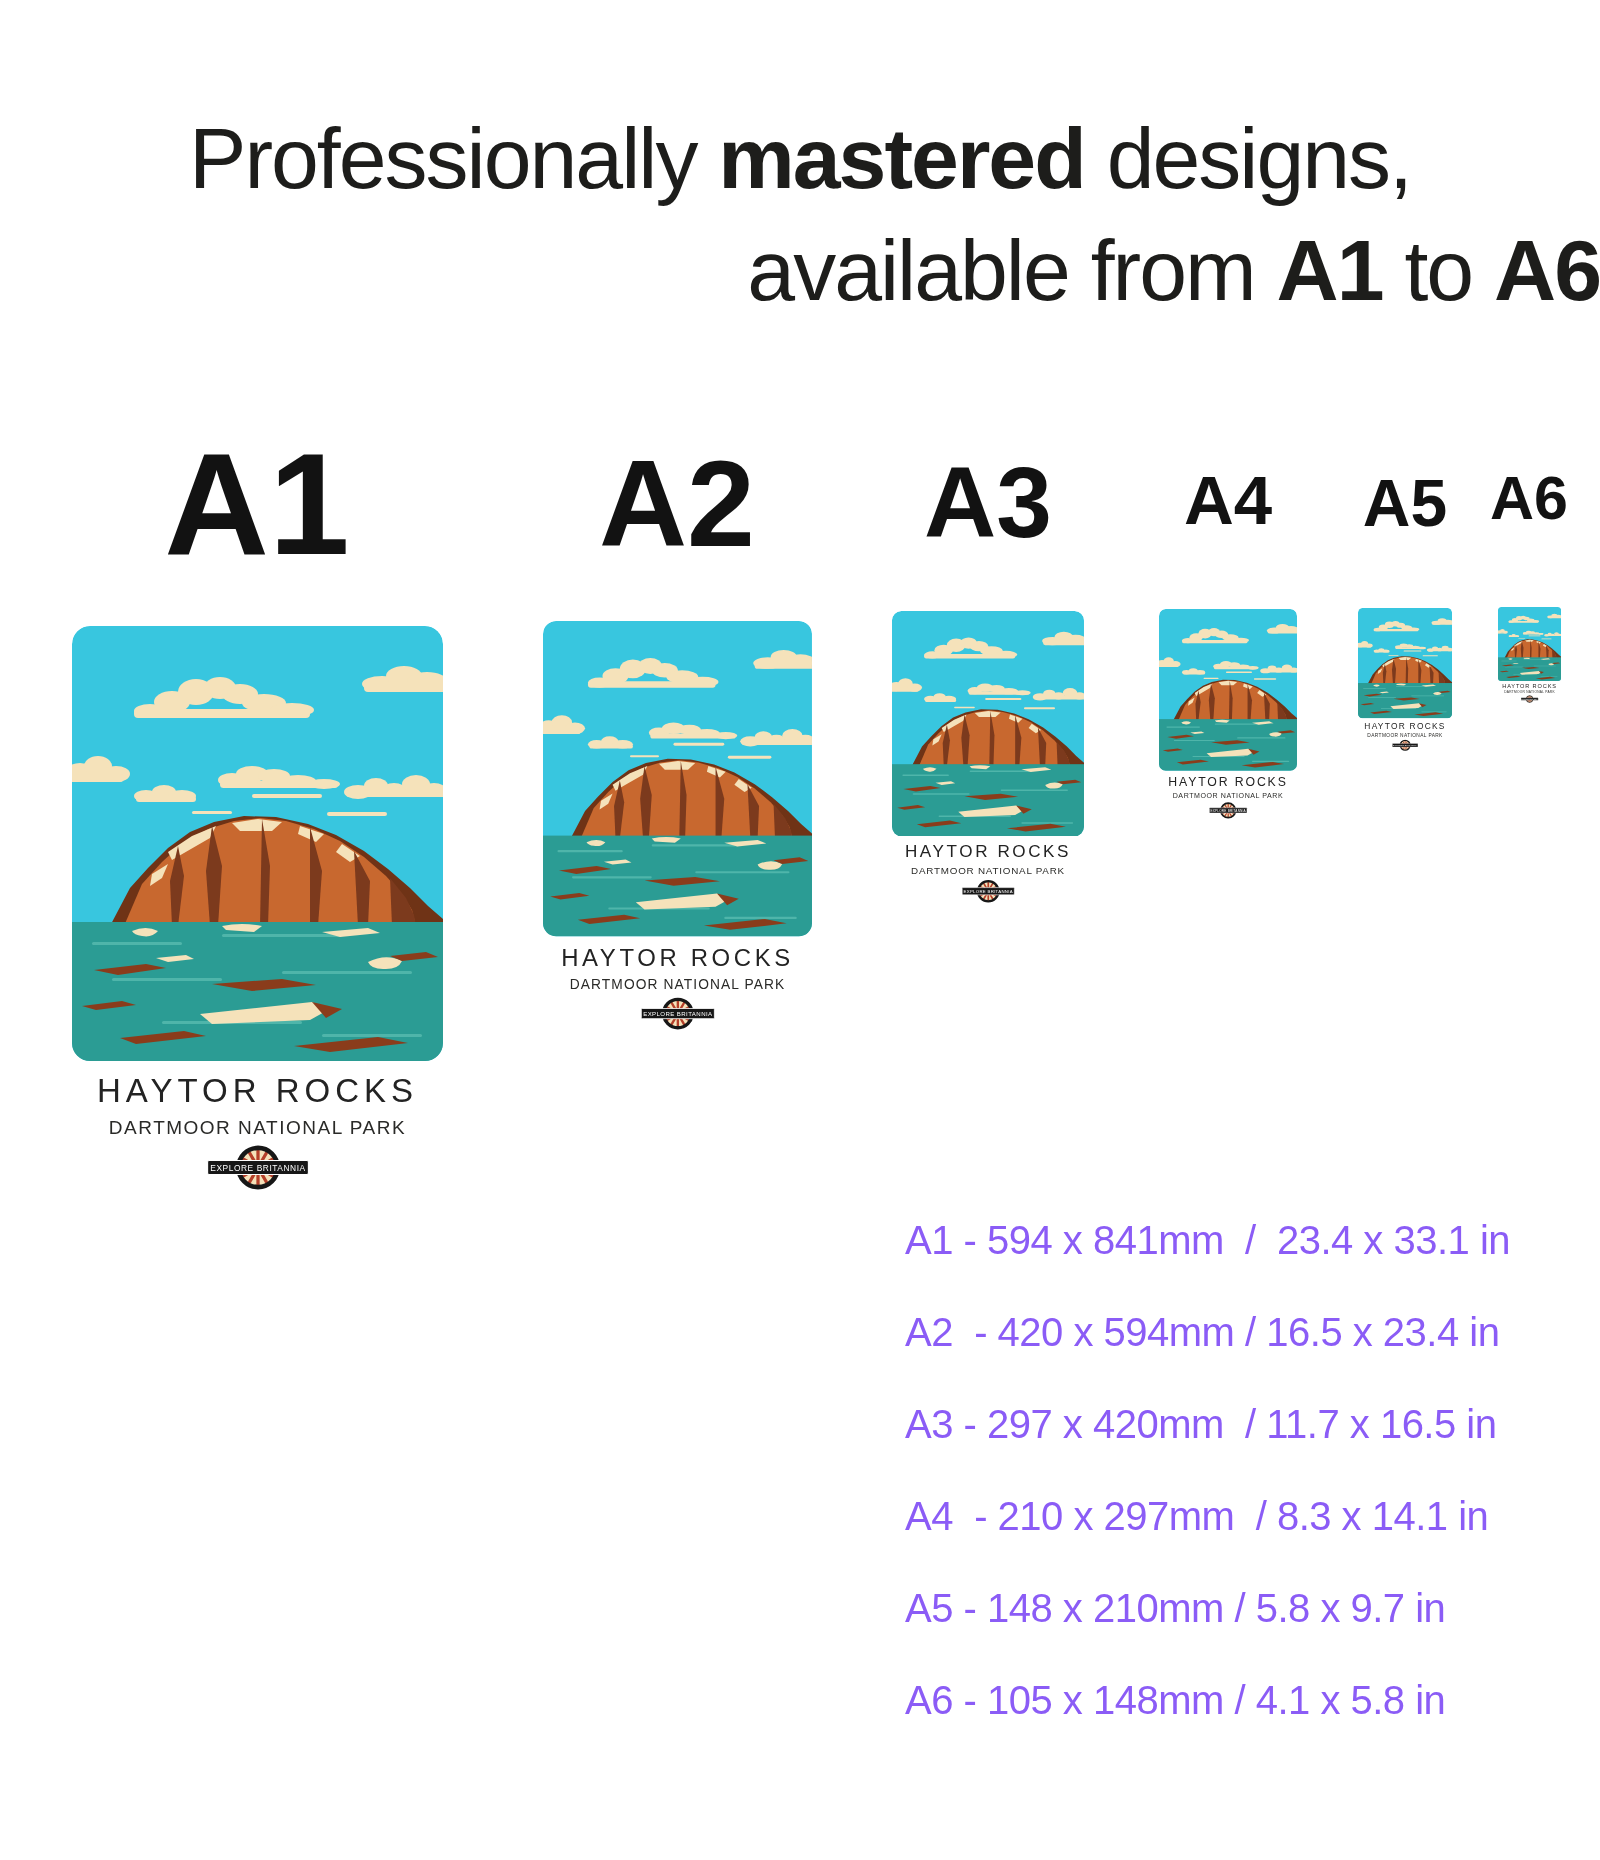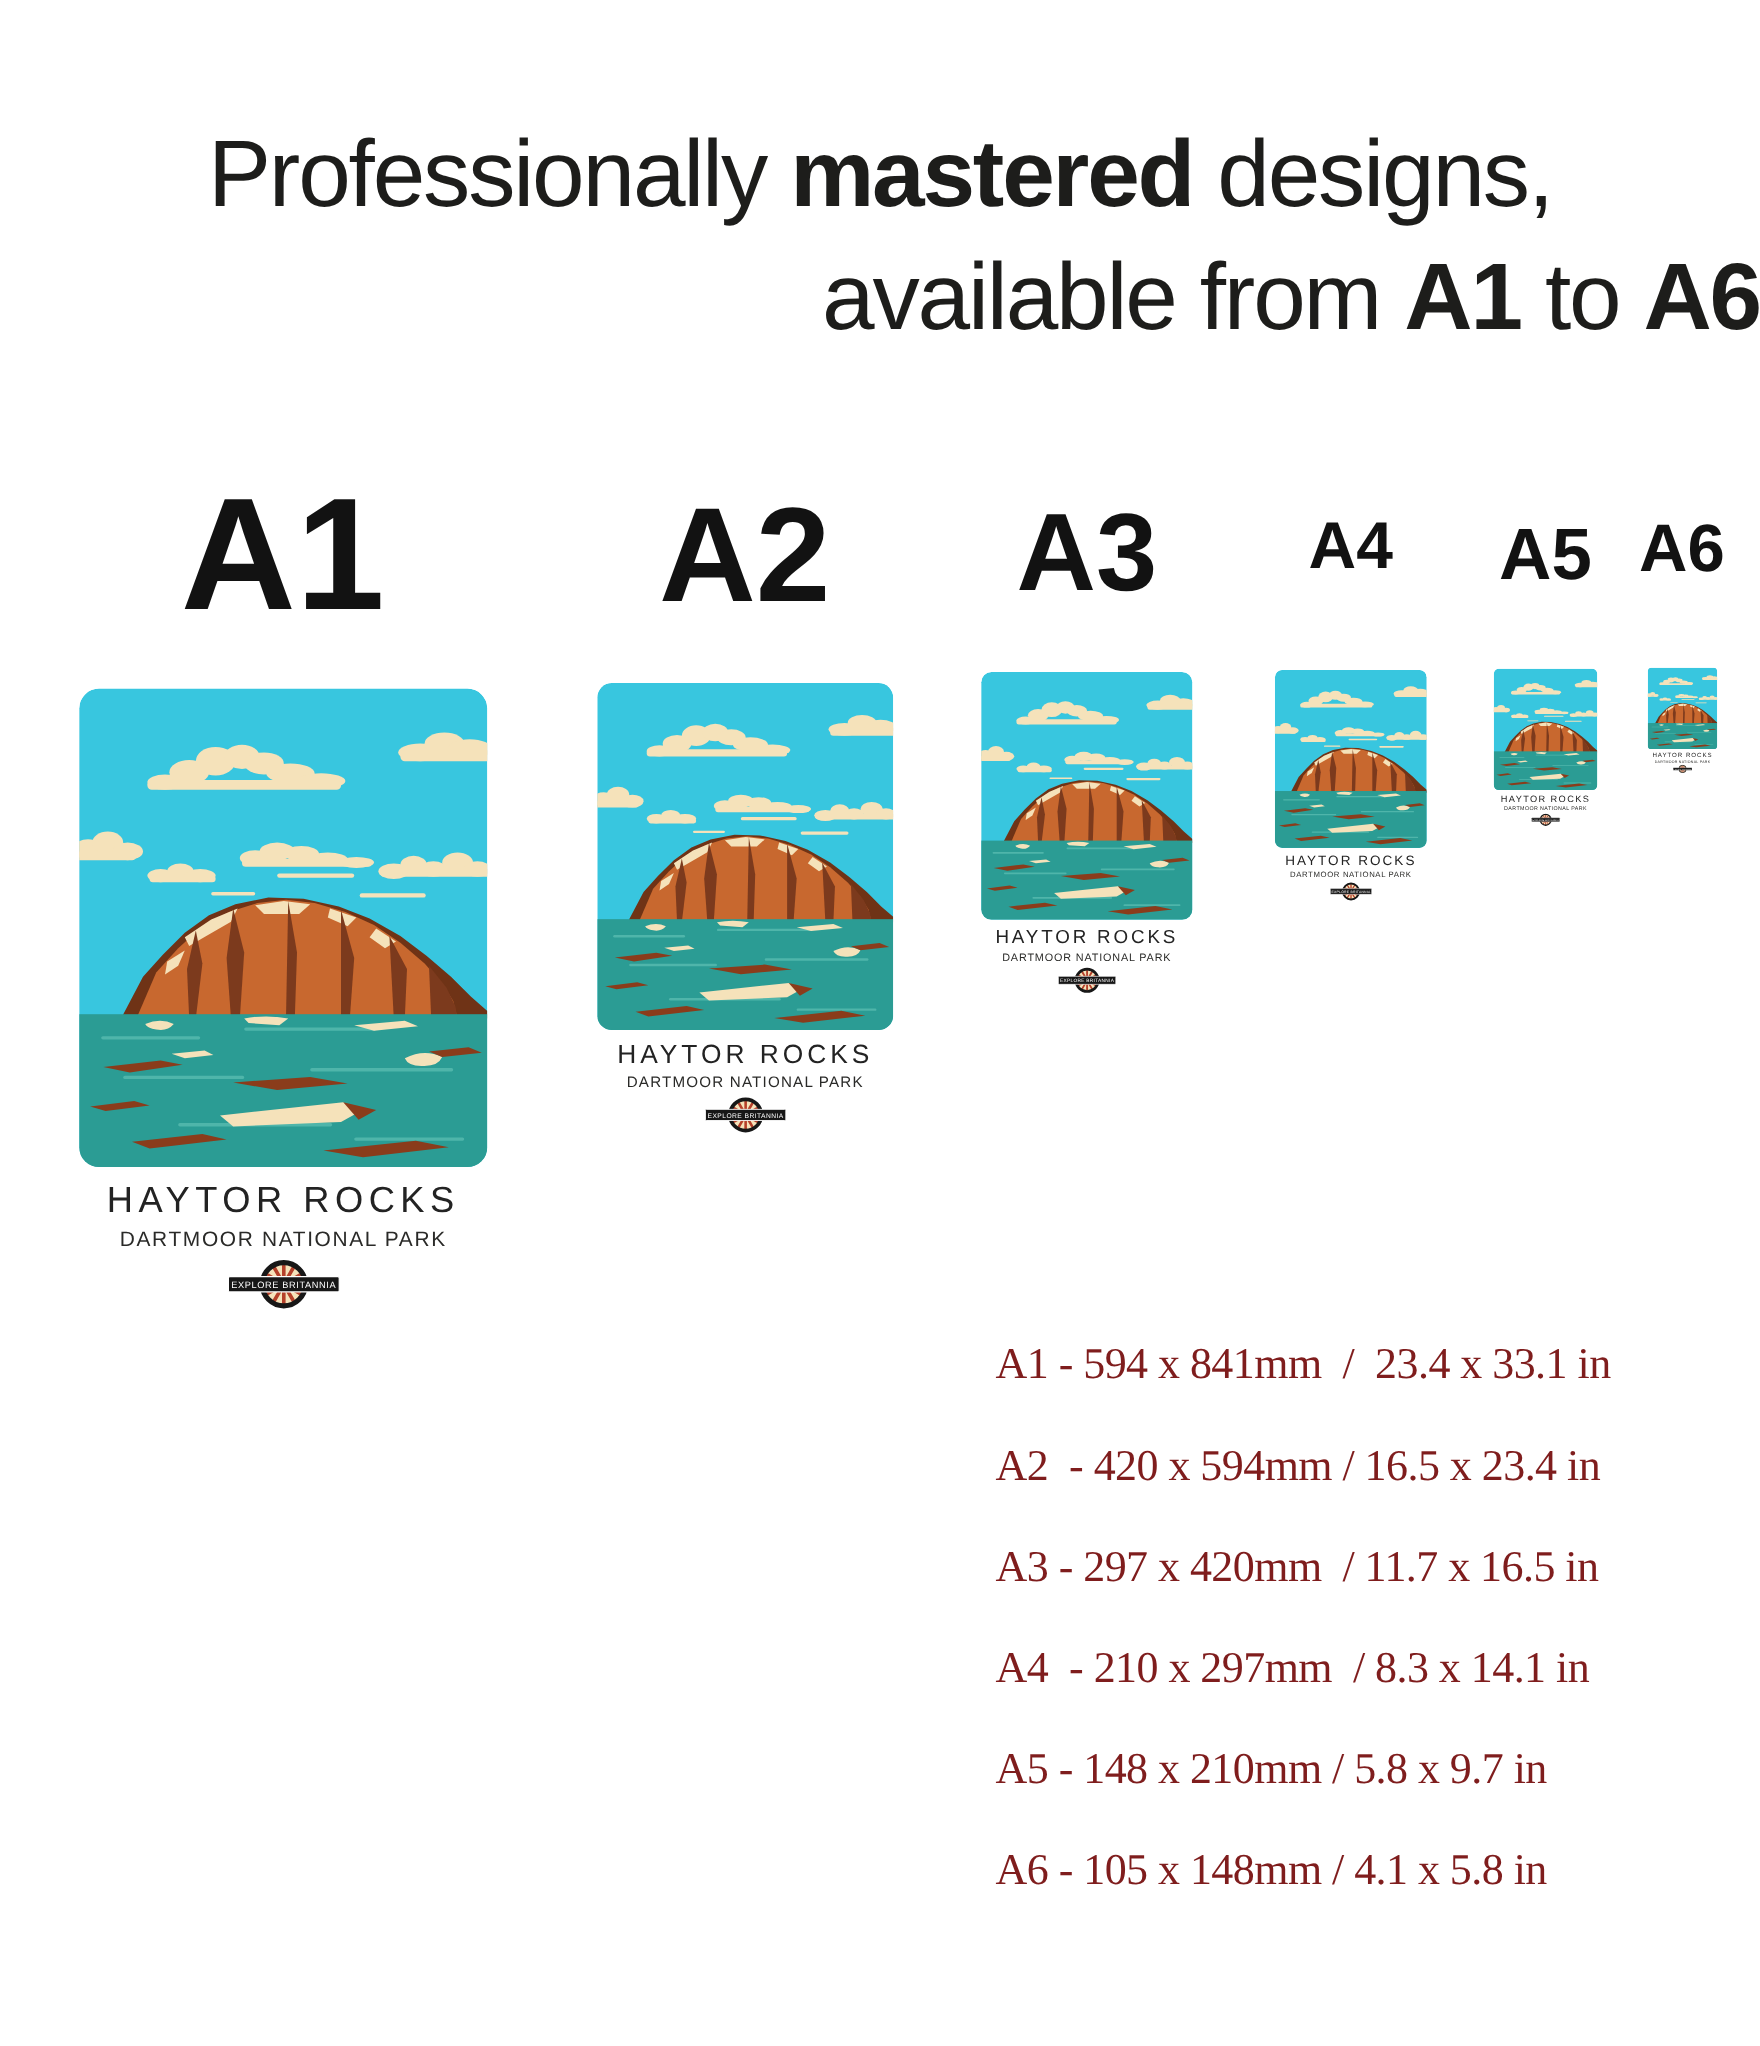--- a/index.html
+++ b/index.html
@@ -22,21 +22,21 @@
   .art{display:block;width:371px;height:435px;}
   .cap-title{margin-top:13px;font-size:33px;letter-spacing:5px;font-weight:400;
              color:#232323;white-space:nowrap;line-height:1;}
   .cap-sub{margin-top:11px;font-size:19px;letter-spacing:1.5px;font-weight:400;
            color:#2a2a28;white-space:nowrap;line-height:1;}
   .badge{margin-top:7px;width:112px;height:47px;display:block;}
 
   
   .spec-list{position:absolute;left:905px;top:1220px;}
   .spec-line{font-size:40px;letter-spacing:-0.5px;line-height:40px;margin-bottom:52px;
-             color:#7f1d1d;white-space:pre;font-family:Liberation Serif, serif;}
+             color:#8b5cf6;white-space:pre;}
 
   
   .f-sky{fill:var(--c-sky,#38c6df);}
   .f-cloud{fill:var(--c-cloud,#f5e2ba);}
   .f-sea{fill:var(--c-sea,#2b9c94);}
   .f-sea-light{fill:var(--c-sea_light,#4fb5aa);}
   .f-sea-brown{fill:var(--c-sea_brown,#8a3c1b);}
   .f-rock{fill:var(--c-rock,#c8682f);}
   .f-rock-dark{fill:var(--c-rock_dark,#7c3a1d);}
   .f-rock-deep{fill:var(--c-rock_deep,#6f3316);}
@@ -178,21 +178,21 @@
 <div class="canvas">
 
   <div class="headline">
     <div class="line1"><span>Professionally </span><b>mastered</b><span> designs,</span></div>
     <div class="line2"><span>available from </span><b>A1</b><span> to </span><b>A6</b></div>
   </div>
 
   <div class="size-label" style="left:257px;top:432px;font-size:145px">A1</div>
   <div class="size-label" style="left:677px;top:443px;font-size:122px">A2</div>
   <div class="size-label" style="left:988px;top:452px;font-size:100px">A3</div>
-  <div class="size-label" style="left:1228px;top:466px;font-size:60px">A4</div>
+  <div class="size-label" style="left:1228px;top:466px;font-size:69px">A4</div>
   <div class="size-label" style="left:1405px;top:470px;font-size:66px">A5</div>
   <div class="size-label" style="left:1529px;top:468px;font-size:61px">A6</div>
 
   <div class="poster" style="left:72px;top:626px;--s:1">
     <svg class="art" viewBox="0 0 371 435">
         <use href="#art-scene"></use>
       </svg>
     <div class="cap-title">HAYTOR ROCKS</div>
     <div class="cap-sub">DARTMOOR NATIONAL PARK</div>
     <svg class="badge" viewBox="0 0 120 50">

